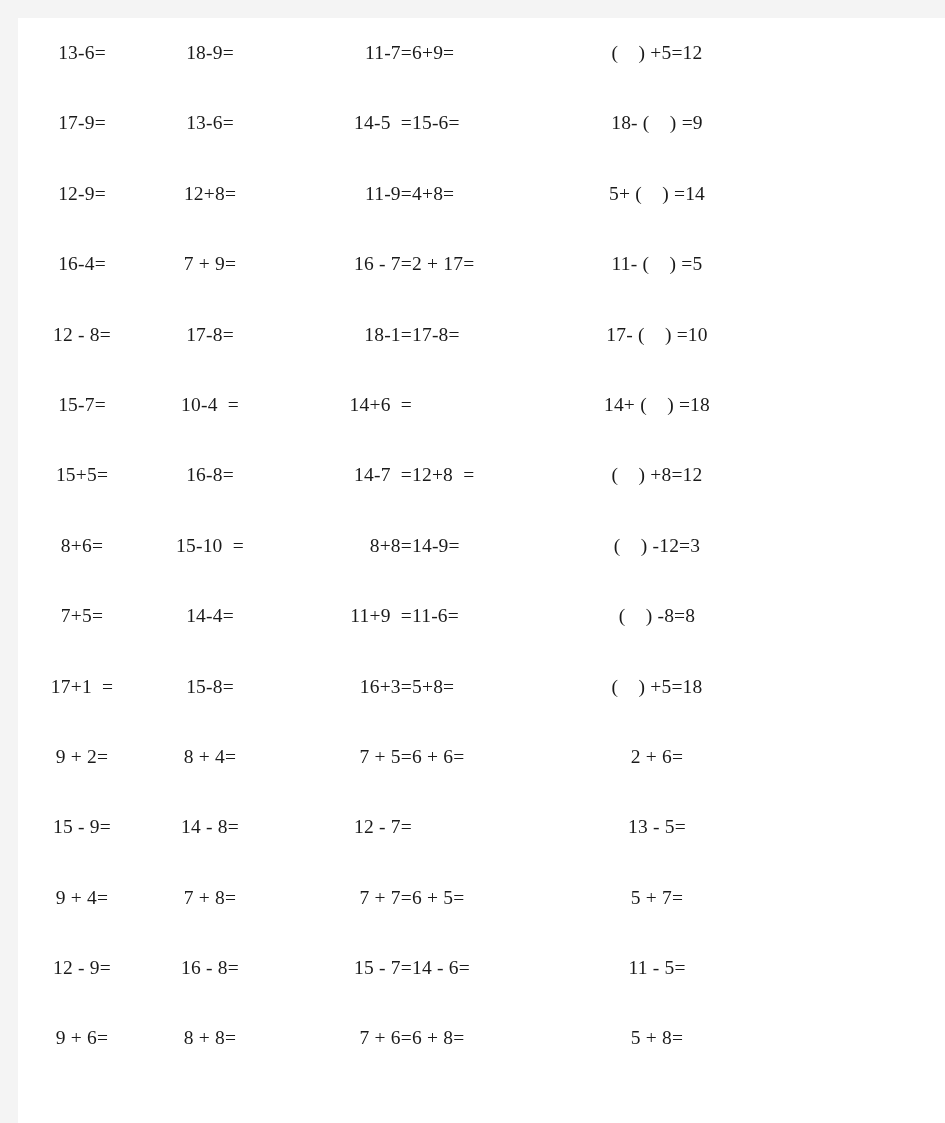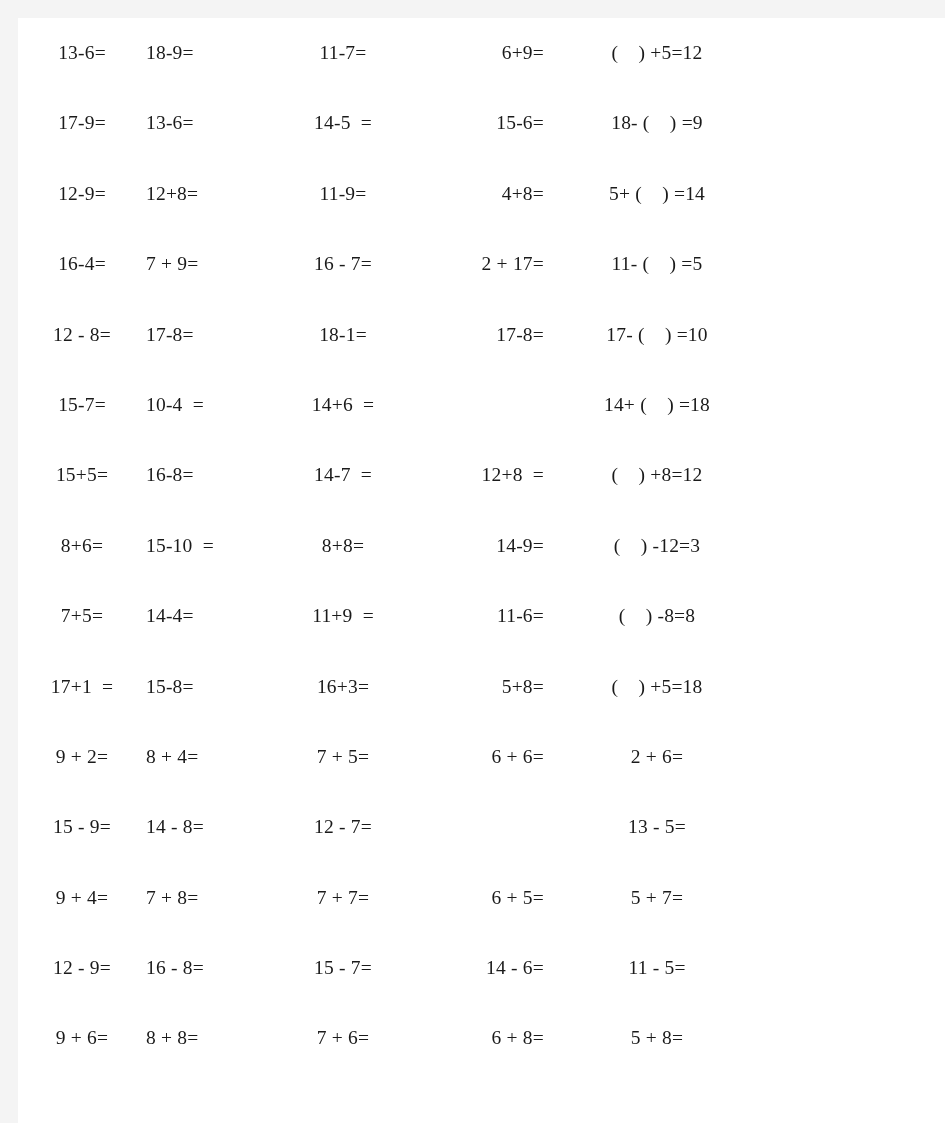--- a/index.html
+++ b/index.html
@@ -41,23 +41,23 @@
     position: absolute;
     top: 0;
     font-size: 19.5px;
     color: #1a1a1a;
     line-height: 70.4px;
     white-space: pre;
     letter-spacing: 0.2px;
   }
   
   .col-0 { left: 0px;   width: 128px; text-align: center; }
-  .col-1 { left: 128px; width: 128px; }
-  .col-2 { left: 256px; width: 138px; text-align: center; }
-  .col-3 { left: 394px; width: 132px; text-align: right; }
+  .col-1 { left: 128px; width: 128px; text-align: center; }
+  .col-2 { left: 256px; width: 138px; text-align: right; }
+  .col-3 { left: 394px; width: 132px; text-align: left; }
   .col-4 { left: 544px; width: 190px; text-align: center; }
 </style>
 </head>
 <body>
 
 <div id="page-sheet">
   <div id="worksheet">
       <div class="problem-row">
         <div class="problem-cell col-0">13-6=</div>
         <div class="problem-cell col-1">18-9=</div>

